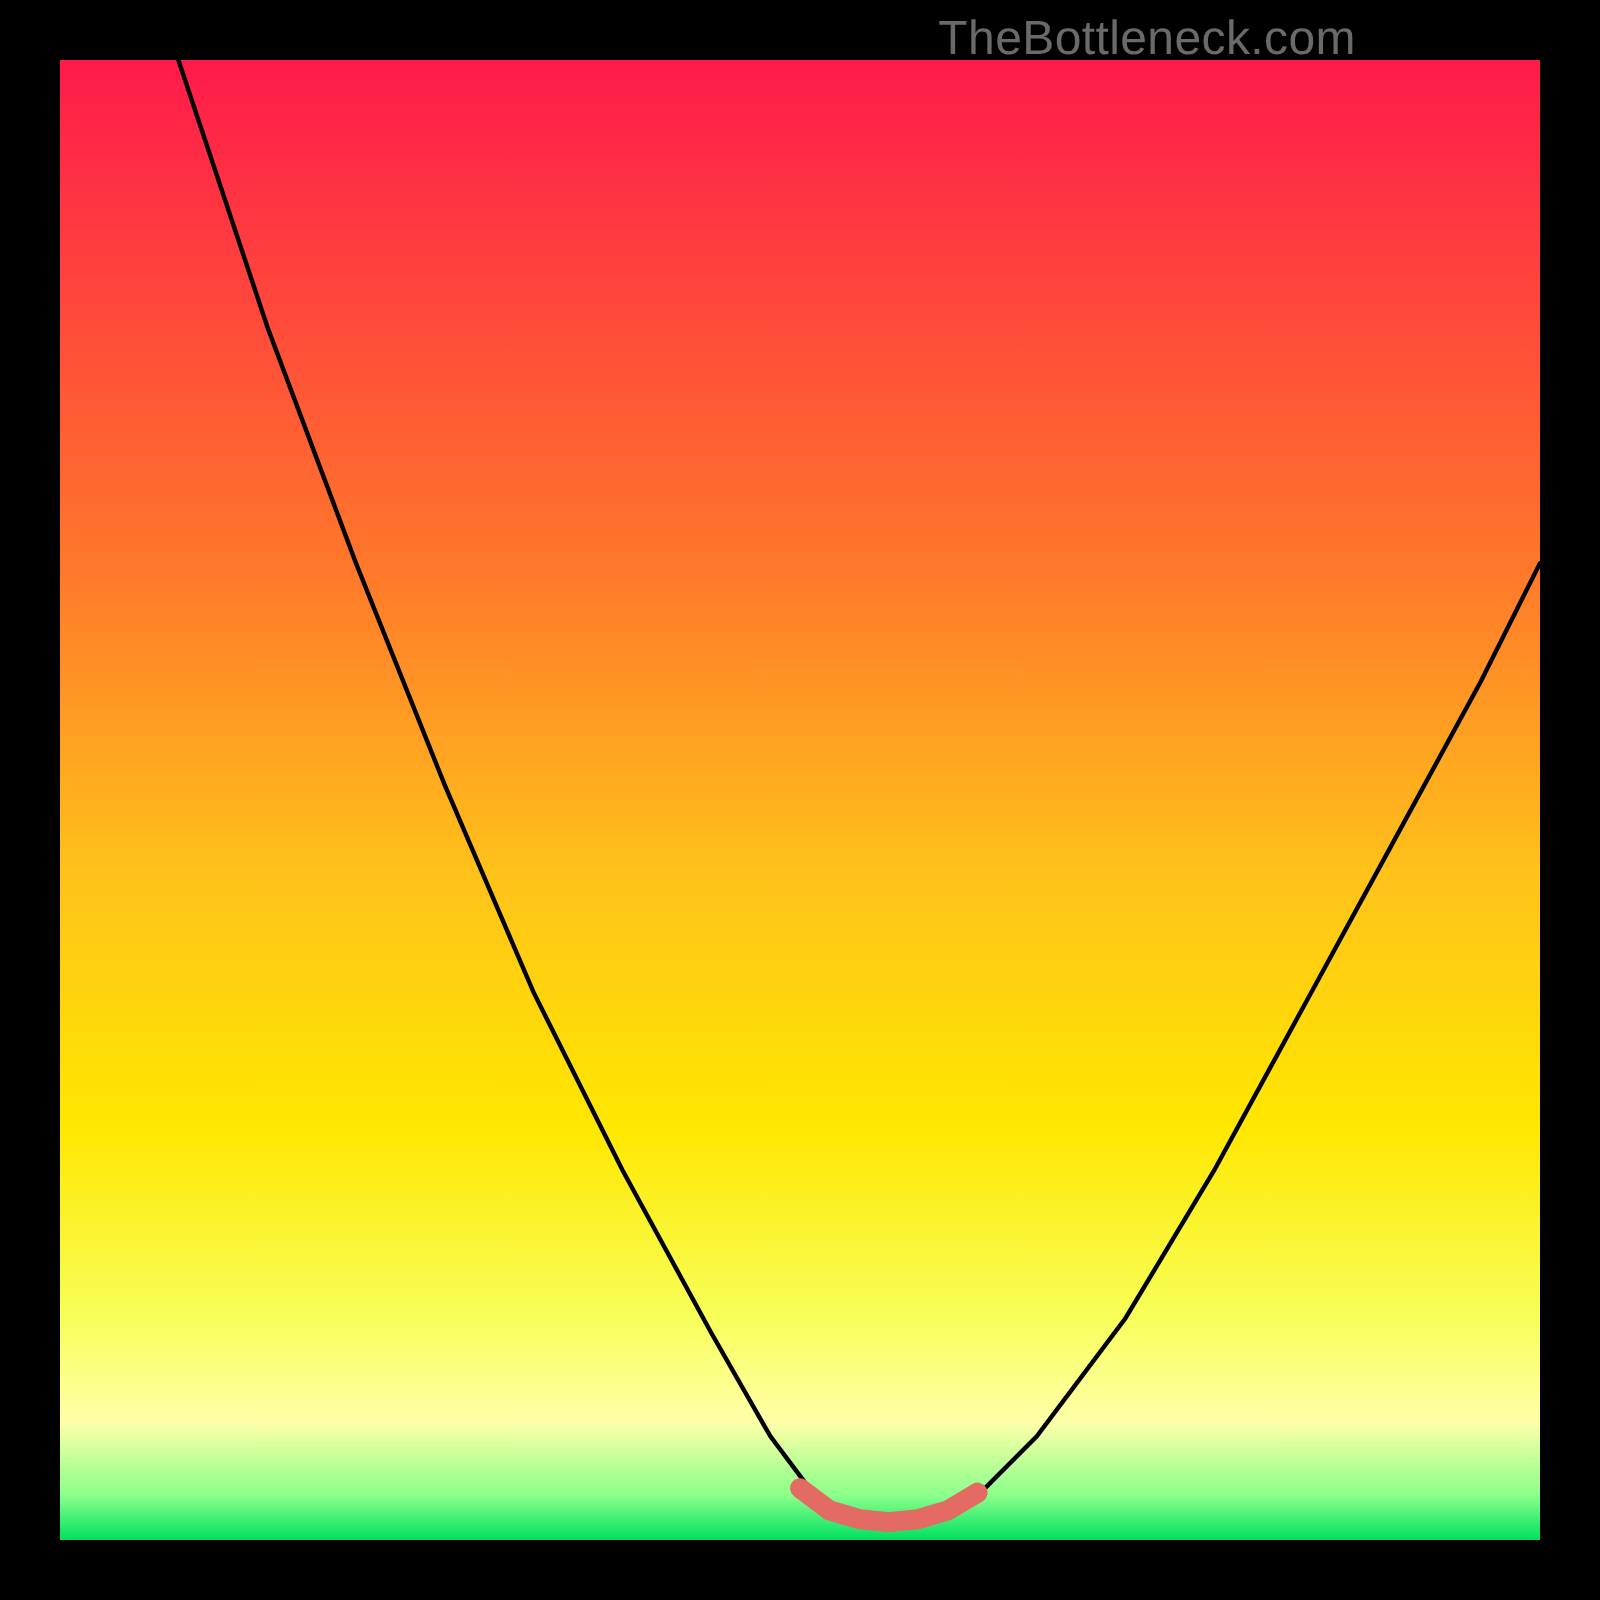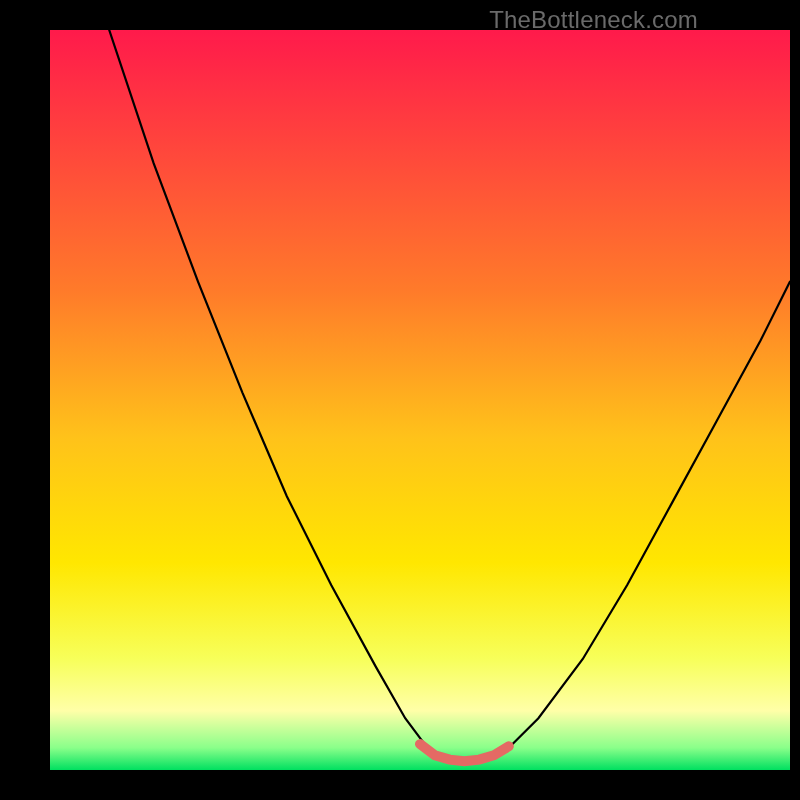--- a/index.html
+++ b/index.html
@@ -8,21 +8,20 @@
     width: 800px;
     height: 800px;
     background: #000;
     font-family: Arial, Helvetica, sans-serif;
     overflow: hidden;
   }
   .wrap {
     position: relative;
     width: 692px;
     height: 800px;
-    margin-left: 20px;
   }
   .watermark {
     position: absolute;
     top: 6px;
     right: 14px;
     color: #6a6a6a;
     font-size: 24px;
     font-weight: 400;
     letter-spacing: 0.2px;
     z-index: 30;

